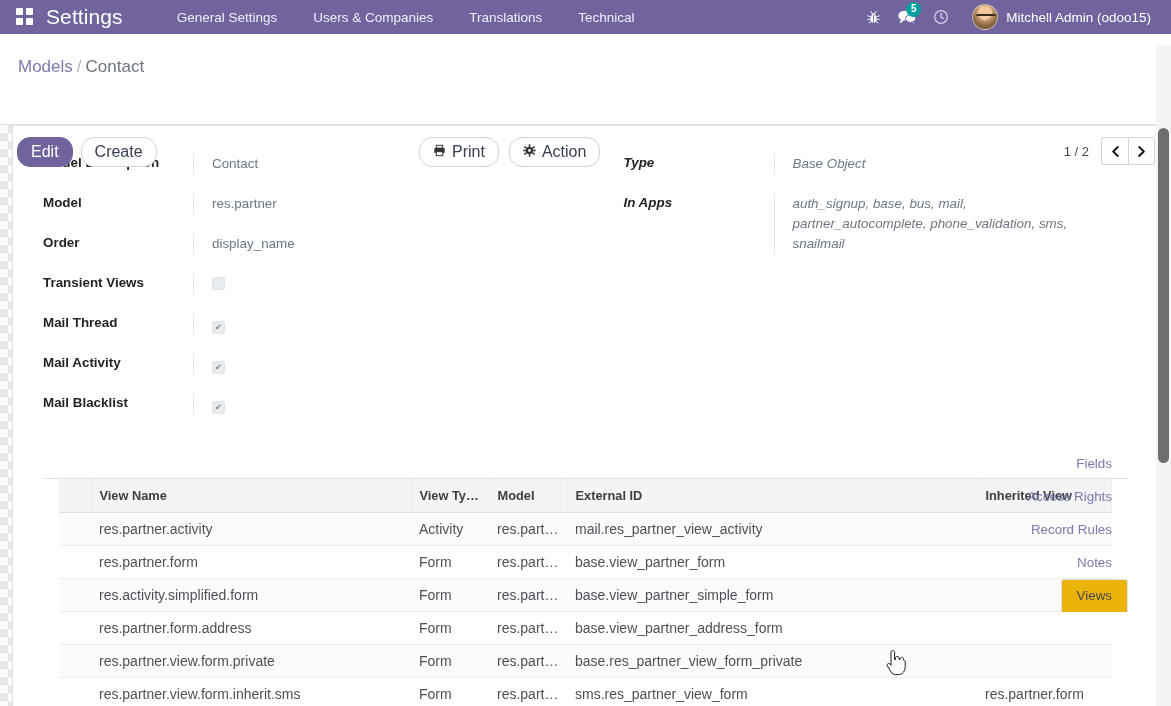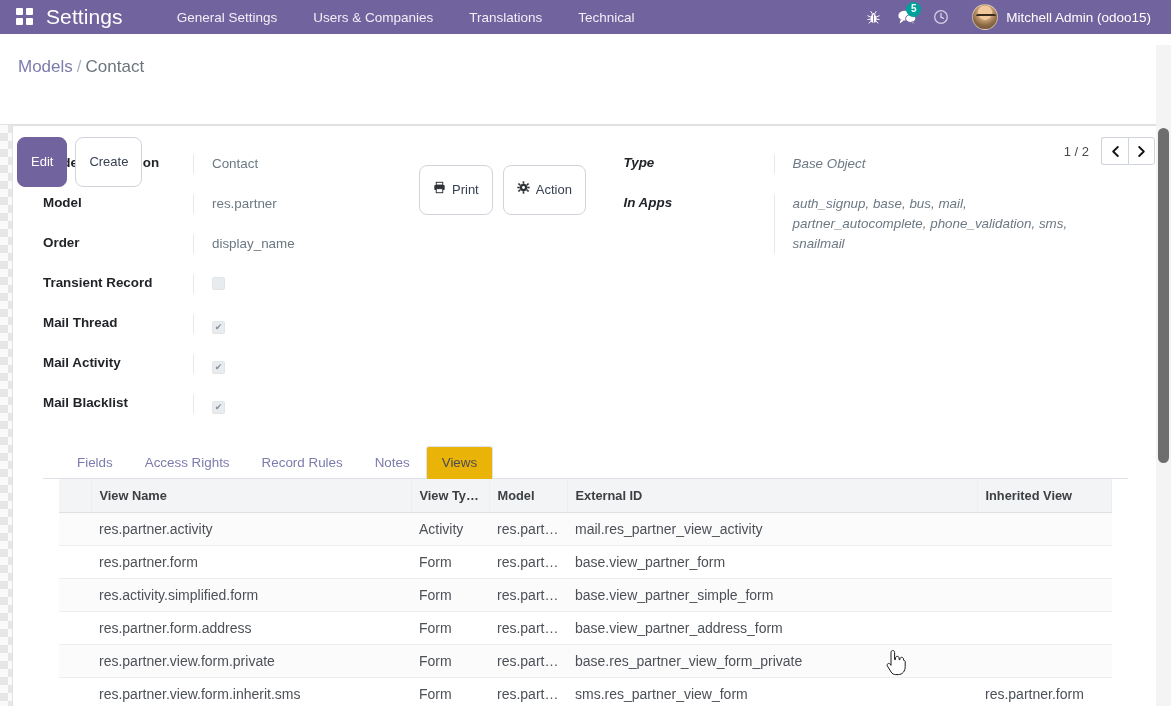--- a/index.html
+++ b/index.html
@@ -92,31 +92,31 @@
   .breadcrumb {
     position: absolute; left: 18px; top: 12px;
     font-size: 17px; color: #6c757d;
   }
   .breadcrumb .crumb-link { color: #7c7bad; cursor: pointer; }
   .breadcrumb .crumb-sep { color: #adb5bd; margin: 0 4px; }
   .breadcrumb .crumb-active { color: #6c757d; }
 
   .btn-group-left { position: absolute; left: 17px; top: 92px; display: flex; gap: 8px; }
   .btn {
-    font-size: 13px; font-family: "Liberation Sans", sans-serif;
-    padding: 15px 13px; border-radius: 8px; cursor: pointer;
+    font-size: 16px; font-family: "Liberation Sans", sans-serif;
+    padding: 5px 13px; border-radius: 13px; cursor: pointer;
     border: 1px solid #cfd4da; background: #ffffff; color: #374151;
     line-height: 18px; white-space: nowrap;
   }
   .btn.primary { background: #71639e; border-color: #71639e; color: #ffffff; }
 
   .btn-group-mid {
     position: absolute; left: 419px; top: 92px; display: flex; gap: 10px;
   }
-  .btn-ico { display: inline-flex; align-items: center; gap: 6px; margin-top: 28px; }
+  .btn-ico { display: inline-flex; align-items: center; gap: 6px; }
 
   .pager {
     position: absolute; right: 16px; top: 92px;
     display: flex; align-items: center; gap: 12px;
   }
   .pager-count { font-size: 13px; color: #4a4a4a; }
   .pager-btns { display: flex; }
   .pager-btn {
     width: 27px; height: 28px; border: 1px solid #cfd4da; background: #ffffff;
     display: flex; align-items: center; justify-content: center; cursor: pointer;
@@ -164,20 +164,21 @@
     content: "\2714"; font-size: 9px; color: #8a9199; line-height: 1;
   }
 
   
   .notebook { margin-top: 12px; padding: 0 0 0 0; }
   .tabs {
     display: flex; align-items: flex-end;
     border-bottom: 1px solid #dee2e6;
     padding-left: 18px;
     height: 33px;
+    flex-direction: column;
   }
   .tab {
     font-size: 13.4px; color: #7c7bad; cursor: pointer;
     padding: 7px 15px 8px 15px;
     border: 1px solid transparent; border-bottom: none;
     position: relative; top: 1px; line-height: 17px;
   }
   .tab.active {
     color: #4a4a55; background: #eab308;
     border-color: #dee2e6 #dee2e6 #ffffff #dee2e6;
@@ -363,21 +364,21 @@
           <div class="f-label">Model</div>
           <div class="f-val text">res.partner</div>
         </div>
 
         <div class="f-row">
           <div class="f-label">Order</div>
           <div class="f-val text">display_name</div>
         </div>
 
         <div class="f-row">
-          <div class="f-label">Transient Record</div>
+          <div class="f-label">Transient Views</div>
           <div class="f-val">
             <span class="chk"></span>
           </div>
         </div>
 
         <div class="f-row">
           <div class="f-label">Mail Thread</div>
           <div class="f-val">
             <span class="chk checked"></span>
           </div>

